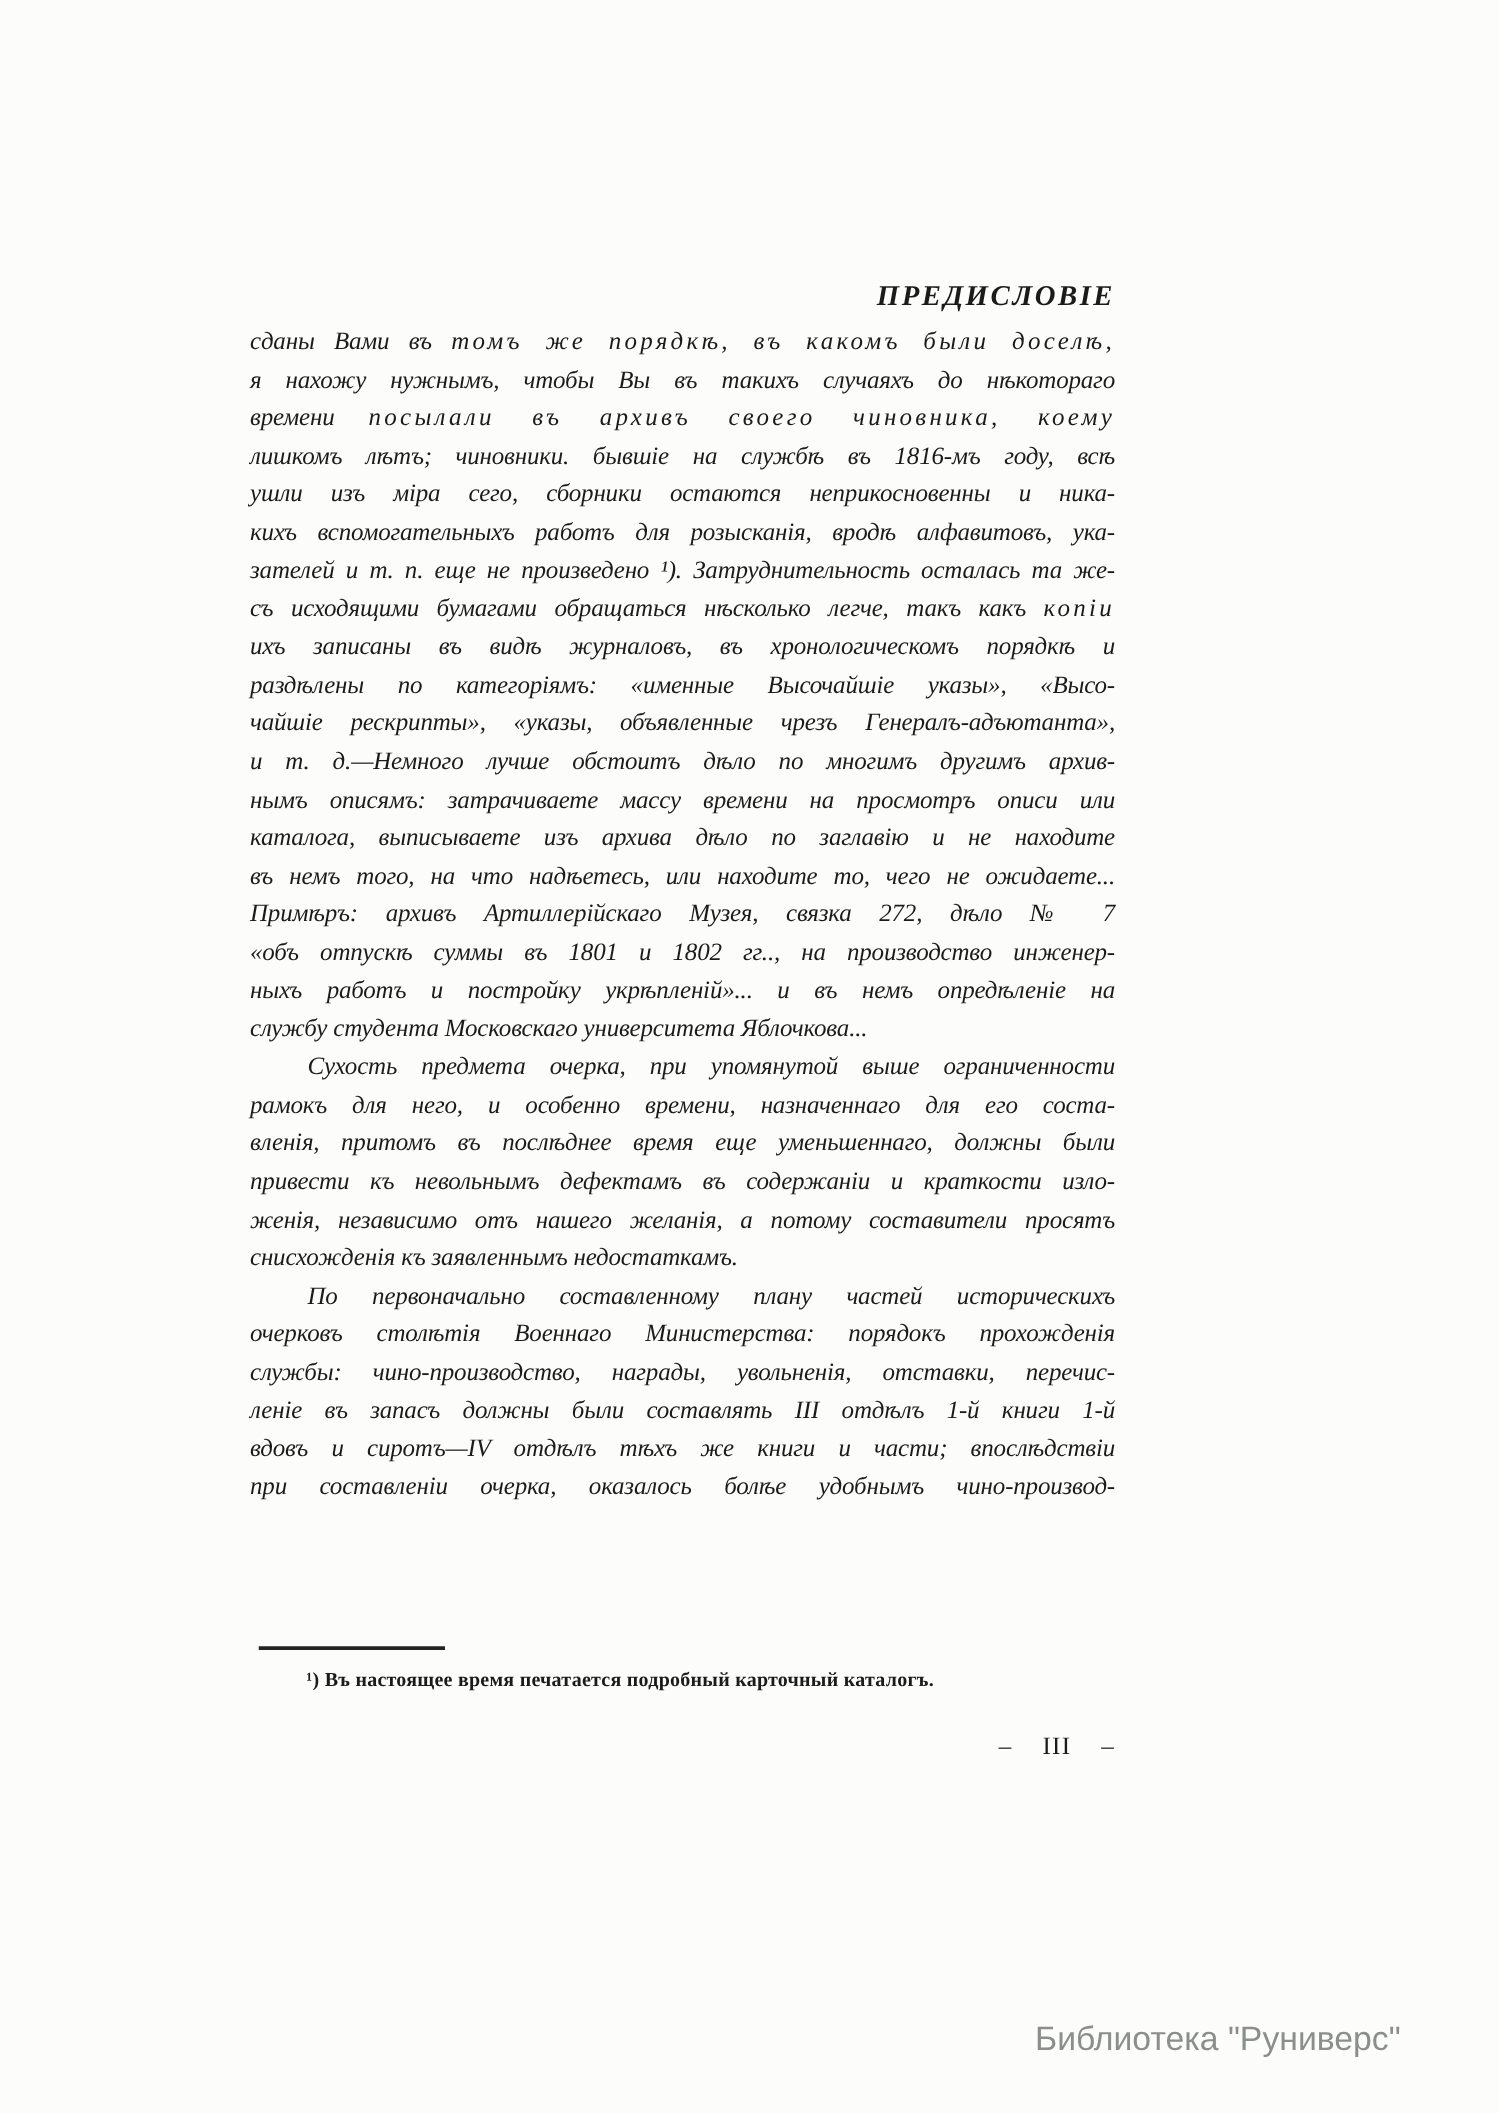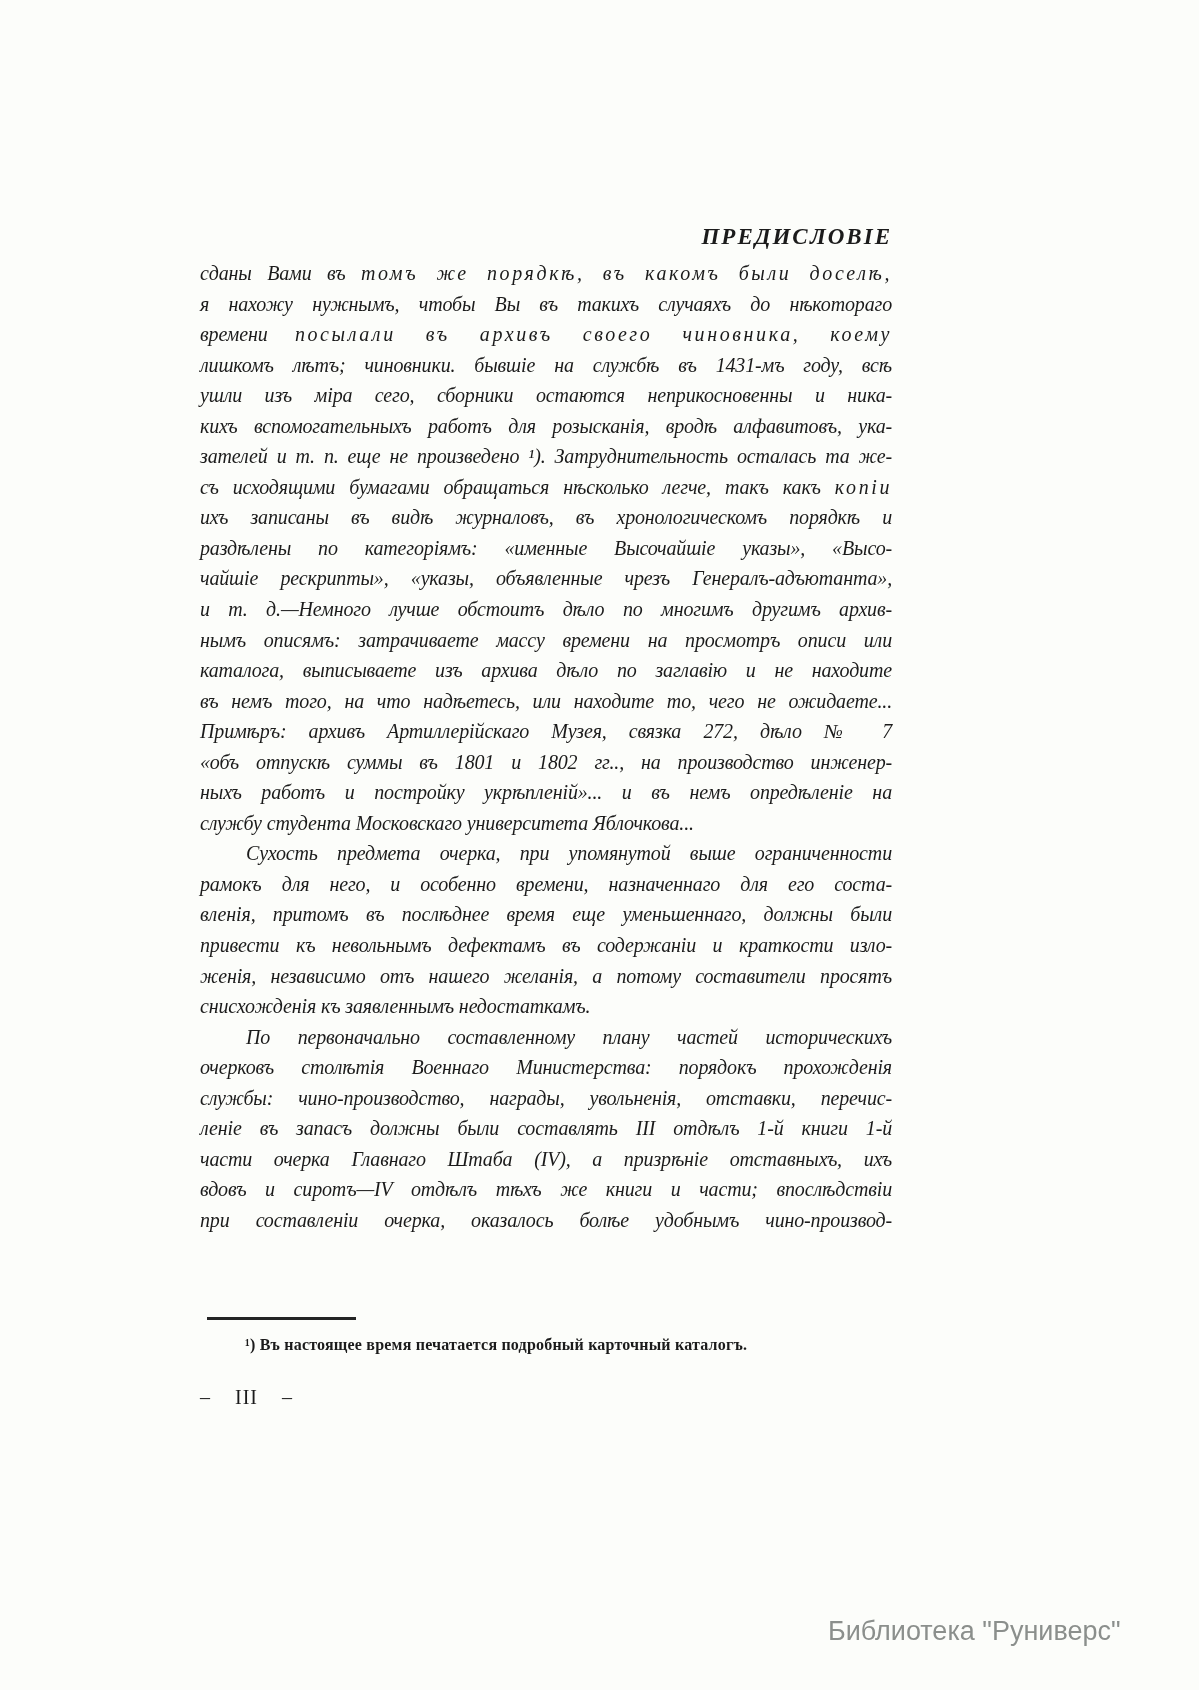--- a/index.html
+++ b/index.html
@@ -48,21 +48,21 @@
     position: absolute;
     left: 200px; top: 1336px; width: 692px;
     font-size: 16px;
     font-weight: bold;
     text-indent: 45px;
     letter-spacing: 0.2px;
   }
   .page-number {
     position: absolute;
     left: 200px; top: 1386px; width: 692px;
-    text-align: left;
+    text-align: right;
     font-size: 20px;
     letter-spacing: 1px;
     word-spacing: 18px;
   }
   .watermark {
     position: absolute;
     left: 828px; top: 1616px; width: 371px;
     font-family: "Liberation Sans", "DejaVu Sans", sans-serif;
     font-size: 27px;
     color: #8b8f8c;
@@ -72,21 +72,21 @@
 <body>
 
 <div class="page">
 
   <div class="page-header">ПРЕДИСЛОВІЕ</div>
 
   <div class="body-text">
       <div class="line"><span>сданы Вами въ </span><span class="sp">томъ же порядкѣ, въ какомъ были доселѣ,</span></div>
       <div class="line"><span>я нахожу нужнымъ, чтобы Вы въ такихъ случаяхъ до нѣкотораго</span></div>
       <div class="line"><span>времени </span><span class="sp">посылали въ архивъ своего чиновника, коему</span></div>
-      <div class="line"><span>лишкомъ лѣтъ; чиновники. бывшіе на службѣ въ 1431-мъ году, всѣ</span></div>
+      <div class="line"><span>лишкомъ лѣтъ; чиновники. бывшіе на службѣ въ 1816-мъ году, всѣ</span></div>
       <div class="line"><span>ушли изъ міра сего, сборники остаются неприкосновенны и ника-</span></div>
       <div class="line"><span>кихъ вспомогательныхъ работъ для розысканія, вродѣ алфавитовъ, ука-</span></div>
       <div class="line"><span>зателей и т. п. еще не произведено ¹). Затруднительность осталась та же-</span></div>
       <div class="line"><span>съ исходящими бумагами обращаться нѣсколько легче, такъ какъ </span><span class="sp">копіи</span></div>
       <div class="line"><span>ихъ записаны въ видѣ журналовъ, въ хронологическомъ порядкѣ и</span></div>
       <div class="line"><span>раздѣлены по категоріямъ: «именные Высочайшіе указы», «Высо-</span></div>
       <div class="line"><span>чайшіе рескрипты», «указы, объявленные чрезъ Генералъ-адъютанта»,</span></div>
       <div class="line"><span>и т. д.—Немного лучше обстоитъ дѣло по многимъ другимъ архив-</span></div>
       <div class="line"><span>нымъ описямъ: затрачиваете массу времени на просмотръ описи или</span></div>
       <div class="line"><span>каталога, выписываете изъ архива дѣло по заглавію и не находите</span></div>
@@ -98,21 +98,20 @@
       <div class="line indent"><span>Сухость предмета очерка, при упомянутой выше ограниченности</span></div>
       <div class="line"><span>рамокъ для него, и особенно времени, назначеннаго для его соста-</span></div>
       <div class="line"><span>вленія, притомъ въ послѣднее время еще уменьшеннаго, должны были</span></div>
       <div class="line"><span>привести къ невольнымъ дефектамъ въ содержаніи и краткости изло-</span></div>
       <div class="line"><span>женія, независимо отъ нашего желанія, а потому составители просятъ</span></div>
       <div class="line end"><span>снисхожденія къ заявленнымъ недостаткамъ.</span></div>
       <div class="line indent"><span>По первоначально составленному плану частей историческихъ</span></div>
       <div class="line"><span>очерковъ столѣтія Военнаго Министерства: порядокъ прохожденія</span></div>
       <div class="line"><span>службы: чино-производство, награды, увольненія, отставки, перечис-</span></div>
       <div class="line"><span>леніе въ запасъ должны были составлять III отдѣлъ 1-й книги 1-й</span></div>
-      <div class="line"><span>части очерка Главнаго Штаба (IV), а призрѣніе отставныхъ, ихъ</span></div>
       <div class="line"><span>вдовъ и сиротъ—IV отдѣлъ тѣхъ же книги и части; впослѣдствіи</span></div>
       <div class="line"><span>при составленіи очерка, оказалось болѣе удобнымъ чино-производ-</span></div>
     </div>
 
   <div class="footnote-rule"></div>
 
   <div class="footnote">¹) Въ настоящее время печатается подробный карточный каталогъ.</div>
 
   <div class="page-number">– III –</div>
 

